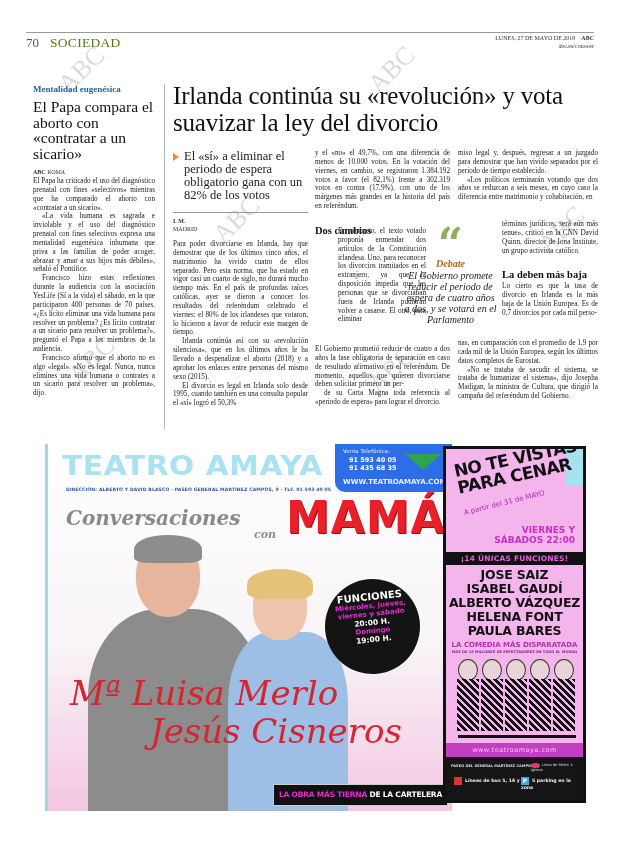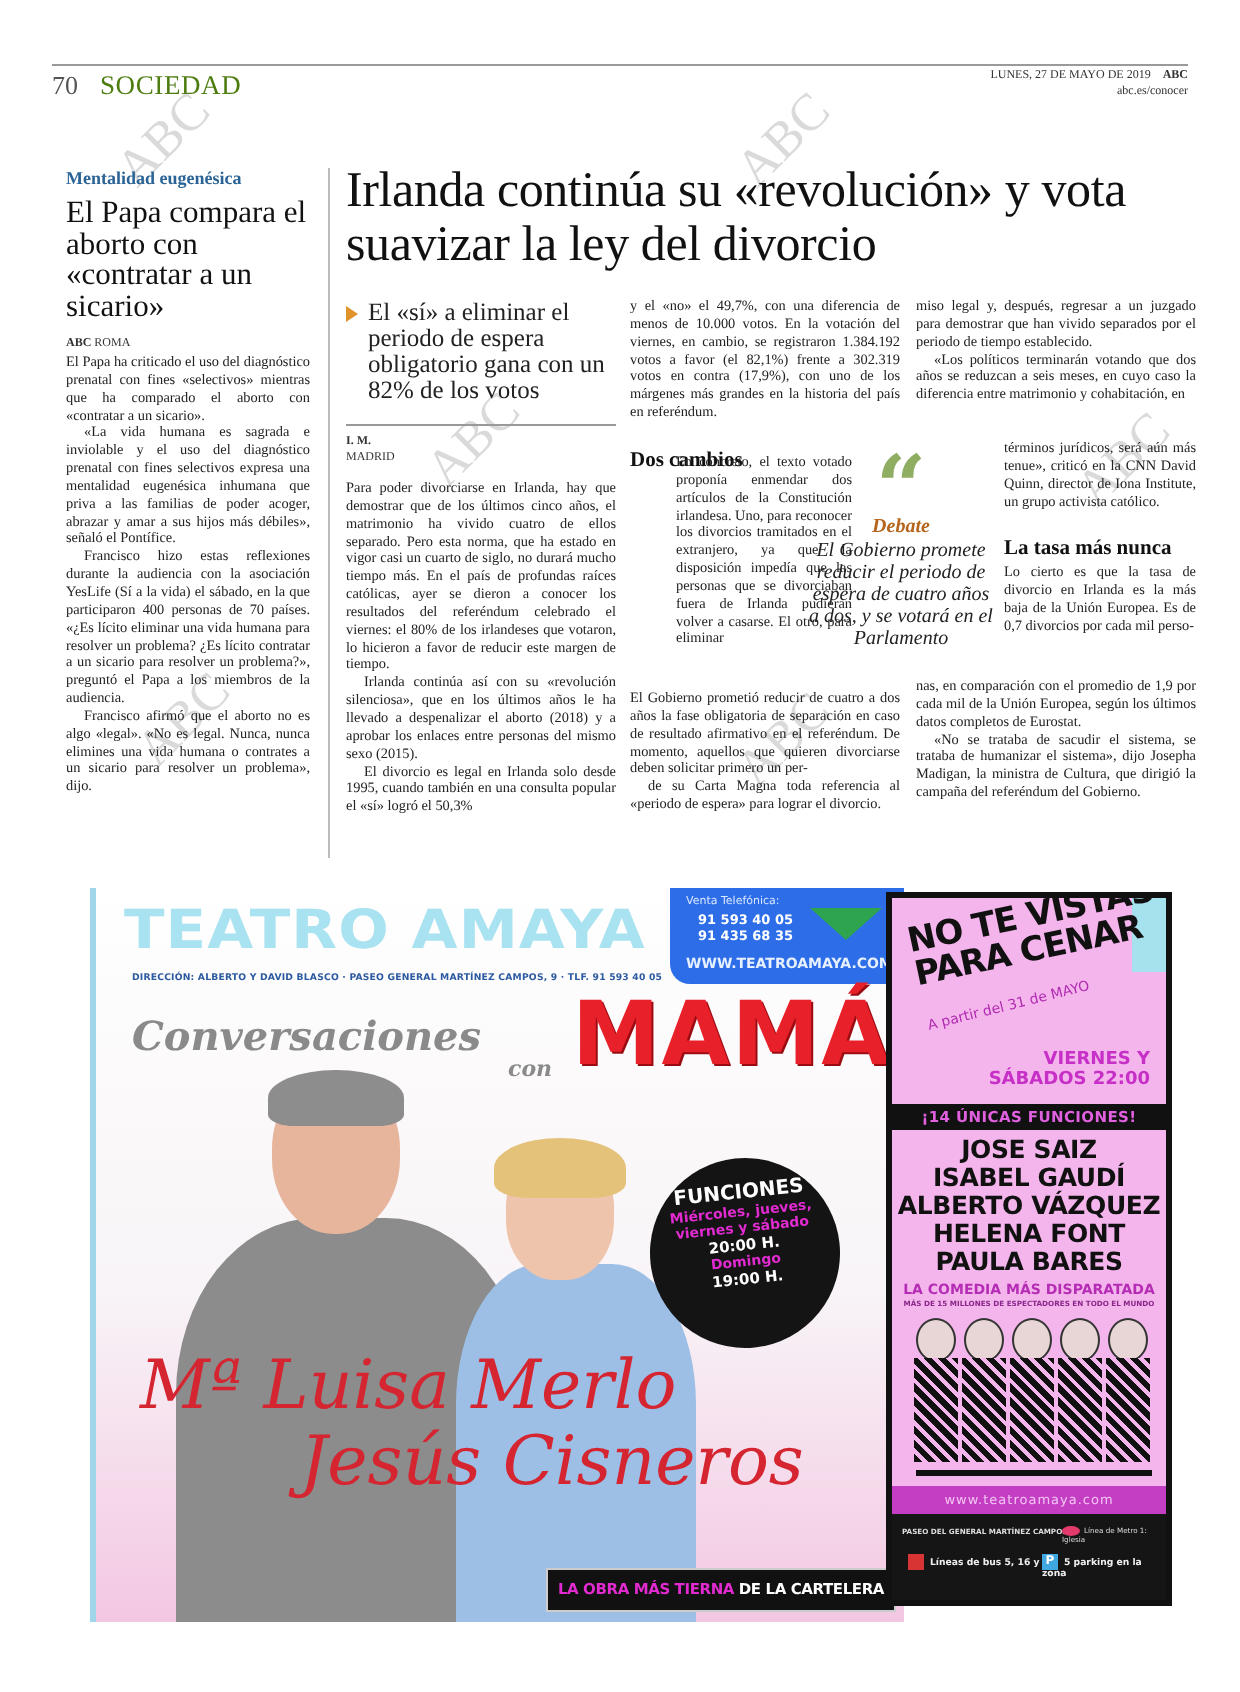--- a/index.html
+++ b/index.html
@@ -174,21 +174,21 @@
   <div class="quote-label">Debate</div>
   <div class="quote-text">El Gobierno promete reducir el periodo de espera de cuatro años a dos, y se votará en el Parlamento</div>
 </div>
 
 <div class="col4a body-text">
   <p>miso legal y, después, regresar a un juzgado para demostrar que han vivido separados por el periodo de tiempo establecido.</p>
   <p>«Los políticos terminarán votando que dos años se reduzcan a seis meses, en cuyo caso la diferencia entre matrimonio y cohabitación, en</p>
 </div>
 <div class="col4b body-text">
   <p>términos jurídicos, será aún más tenue», criticó en la CNN David Quinn, director de Iona Institute, un grupo activista católico.</p>
-  <div class="subhead">La tasa más nunca</div>
+  <div class="subhead">La deben más baja</div>
   <p>Lo cierto es que la tasa de divorcio en Irlanda es la más baja de la Unión Europea. Es de 0,7 divorcios por cada mil perso-</p>
 </div>
 <div class="col4c body-text">
   <p style="text-indent:0">nas, en comparación con el promedio de 1,9 por cada mil de la Unión Europea, según los últimos datos completos de Eurostat.</p>
   <p>«No se trataba de sacudir el sistema, se trataba de humanizar el sistema», dijo Josepha Madigan, la ministra de Cultura, que dirigió la campaña del referéndum del Gobierno.</p>
 </div>
 
 <div class="ad">
   <div class="ad-title">TEATRO AMAYA</div>
   <div class="ad-address">DIRECCIÓN: ALBERTO Y DAVID BLASCO · PASEO GENERAL MARTÍNEZ CAMPOS, 9 · TLF. 91 593 40 05</div>

